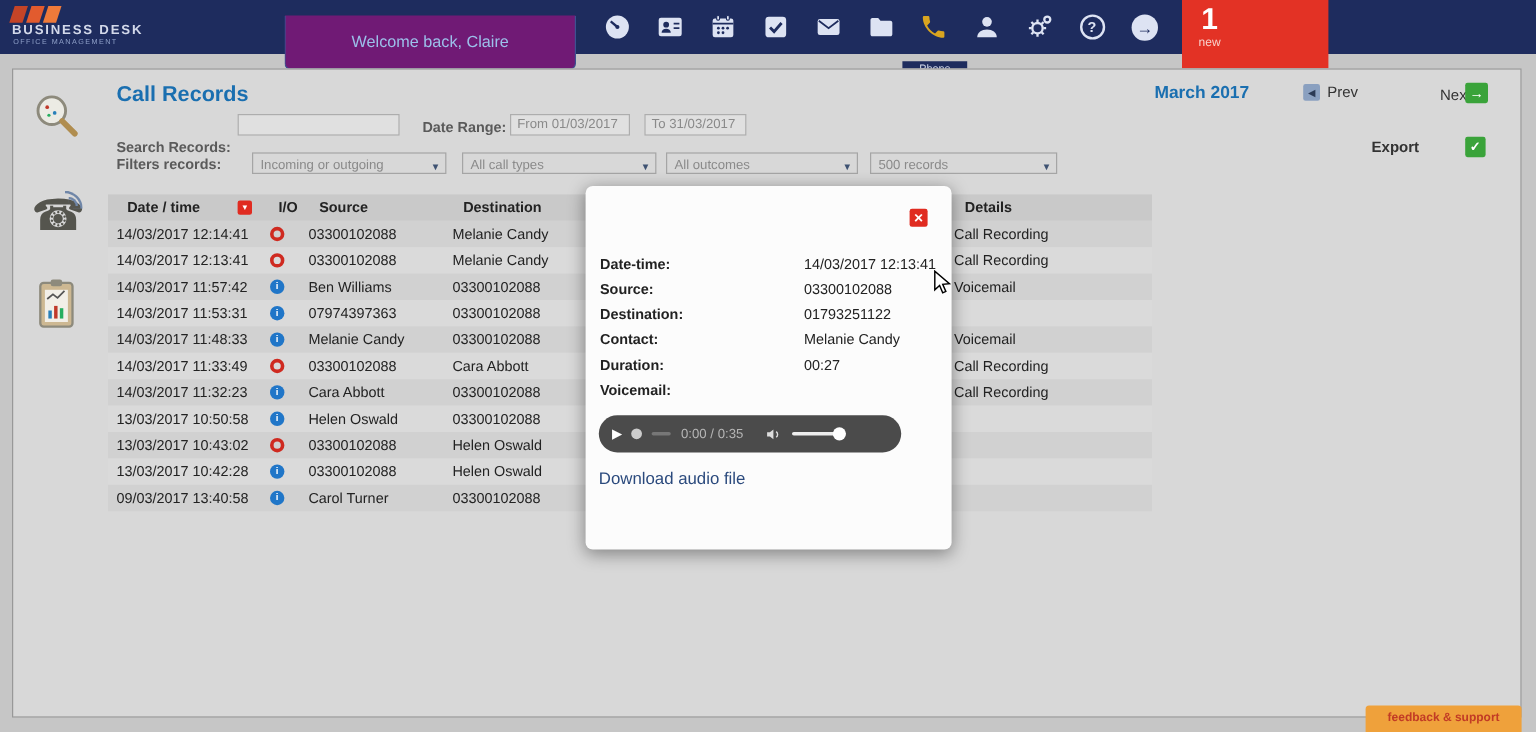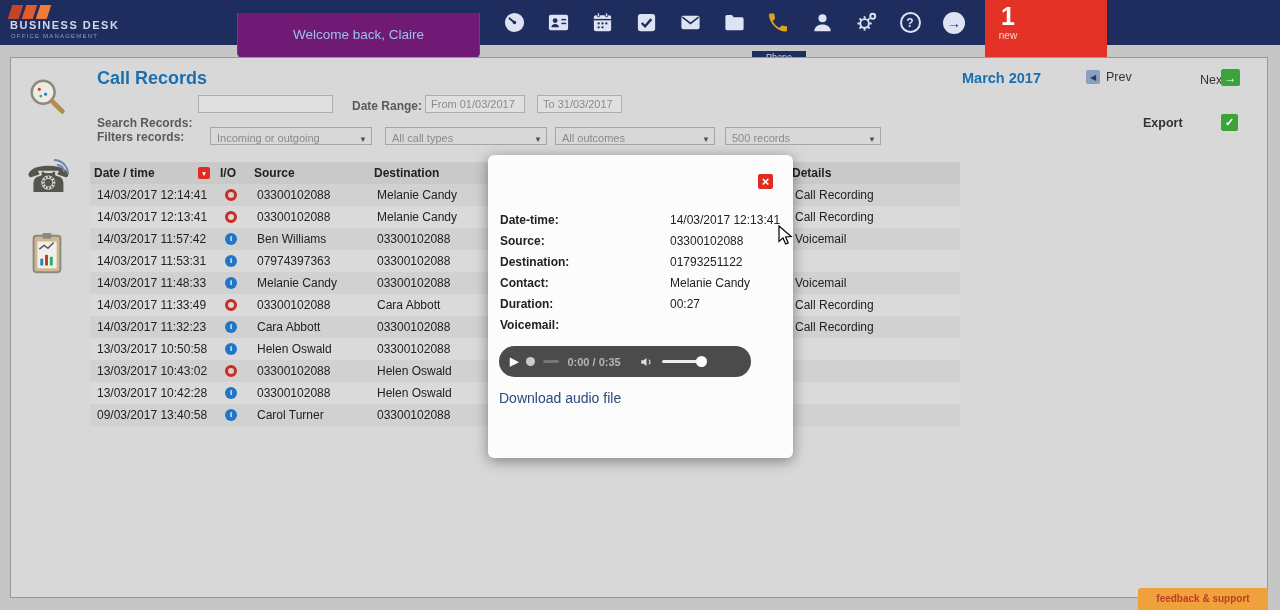--- a/index.html
+++ b/index.html
@@ -59,42 +59,42 @@
   .dd-arrow { margin-left:auto; width:16px; text-align:center; color:#3e5272; font-size:8px; }
   .dd-arrow::after { content:"\25BC"; }
   .export-label { position:absolute; left:1143px; top:116px; font-size:12.5px; font-weight:bold; color:#333; }
   .export-check { position:absolute; left:1221px; top:114px; width:17px; height:17px; background:#3aa33a; border-radius:2px; color:#fff; display:flex; align-items:center; justify-content:center; cursor:pointer; }
   .export-check::after { content:"\2713"; font-size:11px; font-weight:bold; }
 
   
   .table { position:absolute; left:90px; top:162px; width:870px; }
   .tgrid { display:grid; grid-template-columns:126px 34px 120px 418px 172px; align-items:center; }
   .thead { height:22px; background:#c9c9c9; font-size:12px; font-weight:bold; color:#222; }
-  .th { padding-left:4px; }
+  .th { padding-left:16px; }
   .th-date { display:flex; align-items:center; justify-content:space-between; padding-right:6px; }
   .sort-icon { width:12px; height:12px; background:#e02b20; border-radius:2px; color:#fff; font-size:6.5px; display:flex; align-items:center; justify-content:center; cursor:pointer; }
   .sort-icon::after { content:"\25BC"; }
   .trow { height:22px; font-size:12px; color:#222; cursor:pointer; }
   .trow:nth-child(even) { background:#dadada; }
   .trow:nth-child(odd) { background:#d1d1d1; }
   .td { padding-left:7px; white-space:nowrap; overflow:hidden; }
   .td-io { display:flex; align-items:center; padding-left:9px; }
   .io { width:12px; height:12px; border-radius:50%; display:inline-block; position:relative; }
   .io-out { border:3.5px solid #cf2a20; background:transparent; }
   .io-in { background:#2076c8; }
   .io-in::after { content:"i"; position:absolute; left:0; right:0; top:0; text-align:center; color:#fff; font-size:8px; font-weight:bold; line-height:12px; }
 
   
   .modal { position:absolute; left:488px; top:155px; width:305px; height:303px; background:#fcfcfc; border-radius:6px; box-shadow:0 3px 14px rgba(0,0,0,0.4); z-index:50; }
   .modal-close { position:absolute; left:270px; top:19px; width:15px; height:15px; background:#e02b20; border-radius:2px; color:#fff; display:flex; align-items:center; justify-content:center; cursor:pointer; }
   .modal-close::after { content:"\00D7"; font-size:13px; font-weight:bold; line-height:13px; }
   .modal-fields { position:absolute; left:12px; top:54px; width:282px; }
   .mfield { display:grid; grid-template-columns:170px 1fr; height:21px; align-items:center; font-size:12px; color:#222; }
   .mfield .mlabel { font-weight:bold; }
-  .player { position:absolute; left:11px; top:191px; width:252px; height:31px; background:#4b4b4b; border-radius:16px; display:flex; align-items:center; padding:0 11px; gap:8px;font-weight:bold; }
+  .player { position:absolute; left:11px; top:191px; width:252px; height:31px; background:#4b4b4b; border-radius:16px; display:flex; align-items:center; padding:0 11px; gap:8px; }
   .play-btn { color:#fff; font-size:11px; cursor:pointer; }
   .play-btn::after { content:"\25B6"; }
   .scrub-dot { width:9px; height:9px; background:#ccc; border-radius:50%; cursor:pointer; }
   .prog-track { width:16px; height:3px; background:#777; border-radius:2px; }
   .time { font-size:11px; color:#b5b5b5; white-space:nowrap; }
   .speaker { margin-left:10px; cursor:pointer; display:flex; }
   .vol-track { position:relative; width:42px; height:3px; background:#eee; border-radius:2px; cursor:pointer; }
   .vol-dot { position:absolute; right:-3px; top:-4px; width:11px; height:11px; background:#fff; border-radius:50%; }
   .download-link { position:absolute; left:11px; top:235px; font-size:14px; color:#2b4a7d; cursor:pointer; }
 

